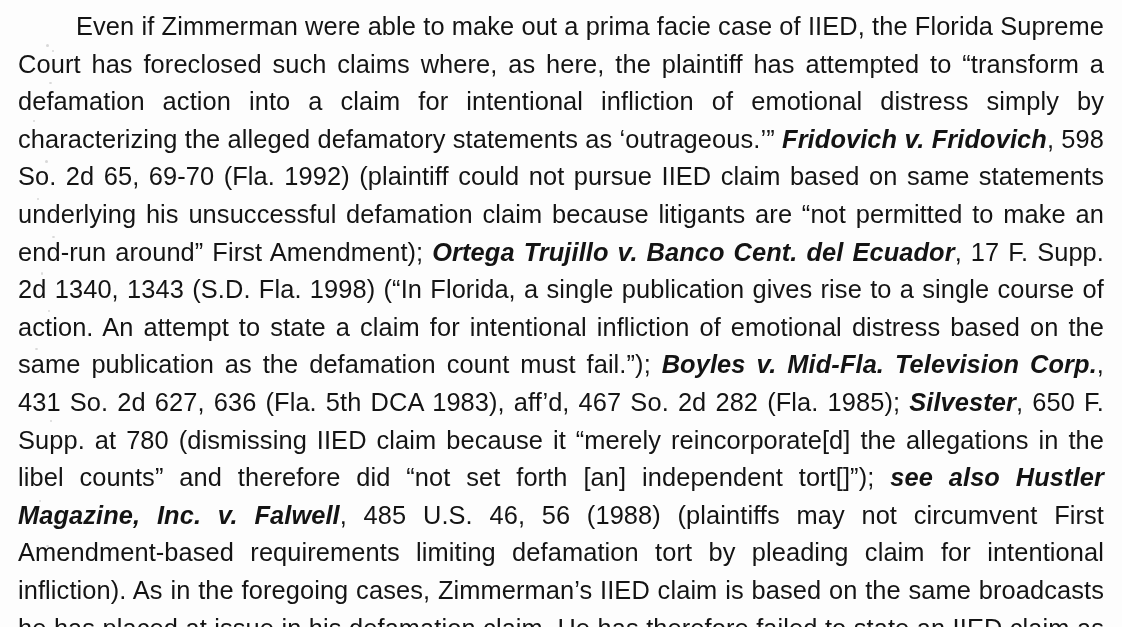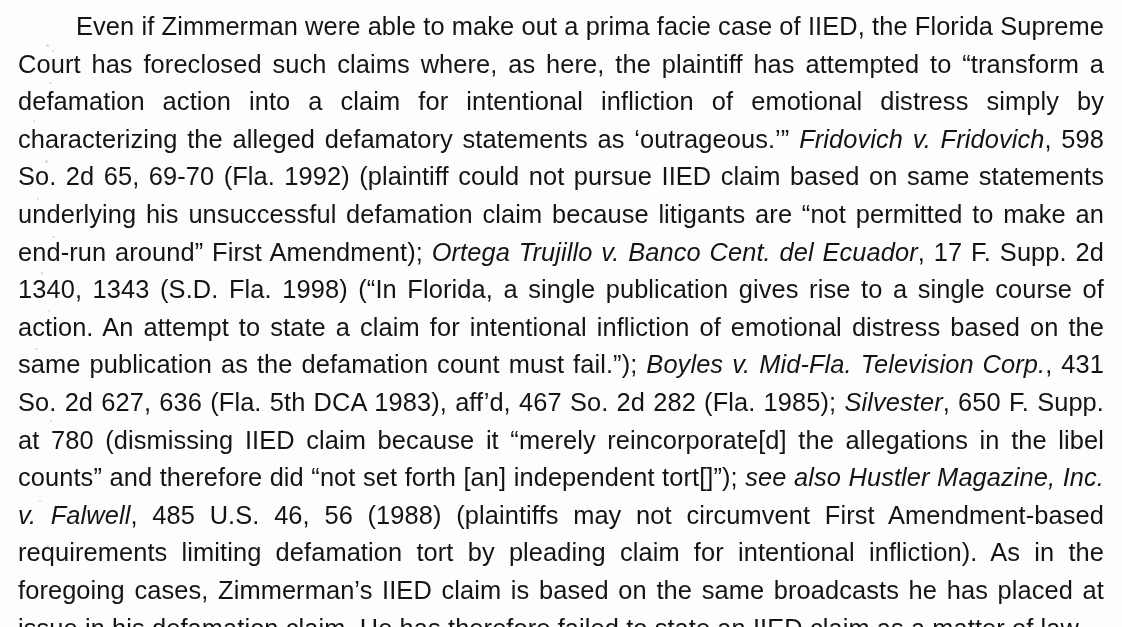--- a/index.html
+++ b/index.html
@@ -31,20 +31,21 @@
     text-justify: inter-word;
     color: #141414;
     letter-spacing: 0.1px;
   }
   #doc-body .indent {
     display: inline-block;
     width: 58px;
   }
   .it {
     font-style: italic;
+    font-weight: bold;
   }
   
   .speckle {
     position: absolute;
     pointer-events: none;
     background: #b9b9b9;
     opacity: 0.55;
     border-radius: 50%;
   }
 </style>

